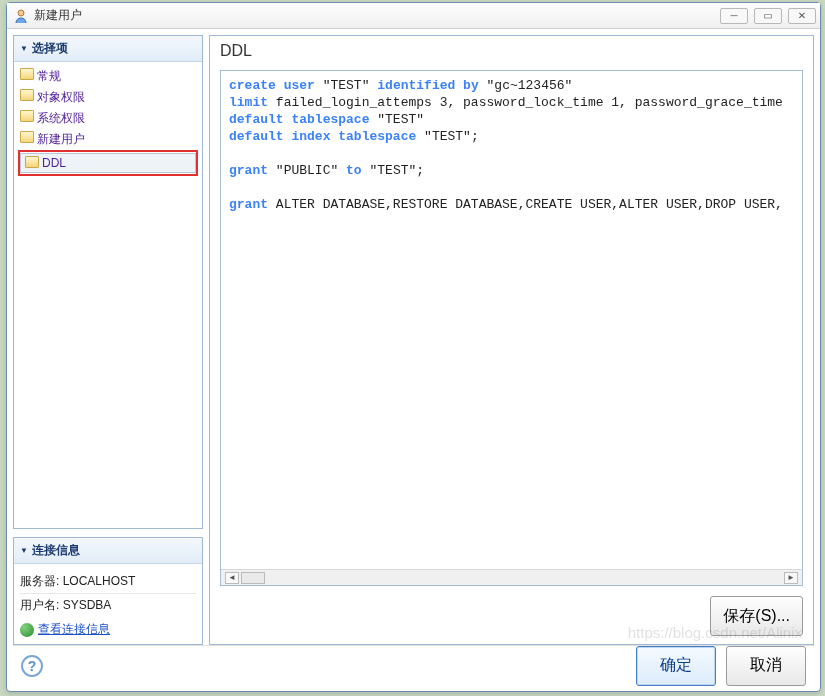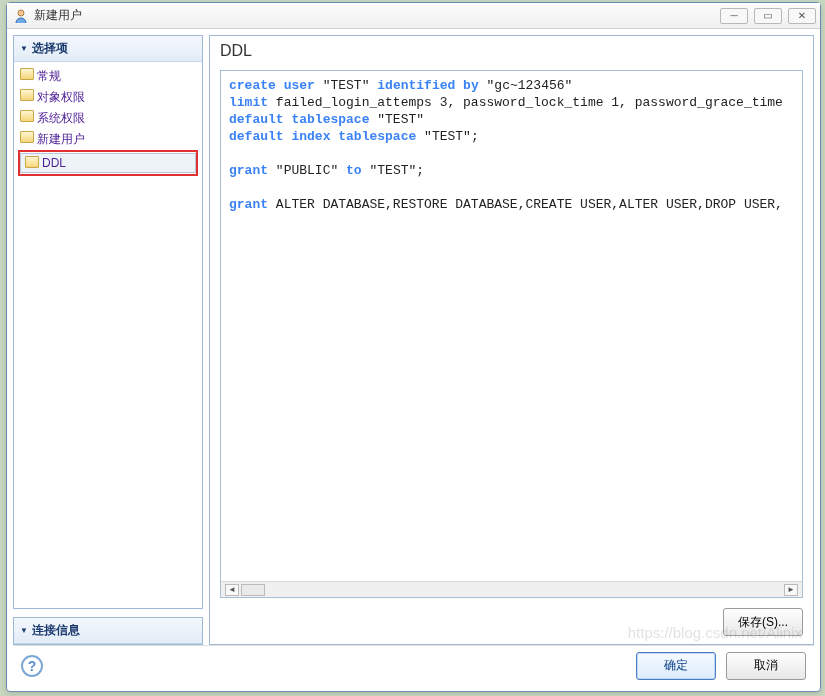--- a/index.html
+++ b/index.html
@@ -142,26 +142,26 @@
     }
     .hscroll .thumb {
       width: 24px; height: 12px; border: 1px solid #bbb; background: #eaeaea;
     }
     .hscroll .track { flex: 1; }
     .save-row {
       display: flex; justify-content: flex-end;
       padding: 6px 10px 8px 10px;
     }
     .btn {
-      min-width: 80px; height: 28px;
+      min-width: 80px; height: 40px;
       border: 1px solid #9a9a9a;
       background: linear-gradient(#fefefe, #e8e8e8);
       border-radius: 3px;
       padding: 0 12px;
-      font-size: 12px;
+      font-size: 16px;
       display: inline-flex; align-items: center; justify-content: center;
       cursor: default;
     }
     .footer {
       height: 40px;
       display: flex; align-items: center;
       padding: 0 8px;
       border-top: 1px solid #e0e0e0;
       gap: 10px;
     }
@@ -237,20 +237,28 @@
                 </div>
             </div>
           </div>
         </div>
 
         <div class="panel">
           <div class="panel-hd">
             <span class="tw">▼</span>
             <span>连接信息</span>
           </div>
+          <div class="conn-body">
+            <div class="conn-row">服务器: LOCALHOST</div>
+            <div class="conn-row" style="border-top:1px solid #e6e6e6;">用户名: SYSDBA</div>
+            <div class="conn-link">
+              <span class="globe"></span>
+              <span>查看连接信息</span>
+            </div>
+          </div>
         </div>
       </div>
 
       <div class="right-col">
         <div class="panel">
           <div class="ddl-hd">DDL</div>
           <div class="code-wrap">
             <div class="code-area" id="code-area"><div><span class="kw">create</span> <span class="kw">user</span> <span class="plain">"TEST"</span> <span class="kw">identified</span> <span class="kw">by</span> <span class="plain">"gc~123456"</span></div><div><span class="kw">limit</span> <span class="plain">failed_login_attemps 3, password_lock_time 1, password_grace_time</span></div><div><span class="kw">default</span> <span class="kw">tablespace</span> <span class="plain">"TEST"</span></div><div><span class="kw">default</span> <span class="kw">index</span> <span class="kw">tablespace</span> <span class="plain">"TEST";</span></div><div>&nbsp;</div><div><span class="kw">grant</span> <span class="plain">"PUBLIC"</span> <span class="kw">to</span> <span class="plain">"TEST";</span></div><div>&nbsp;</div><div><span class="kw">grant</span> <span class="plain">ALTER DATABASE,RESTORE DATABASE,CREATE USER,ALTER USER,DROP USER,</span></div></div>
             <div class="hscroll">
               <div class="arrow">◄</div>

